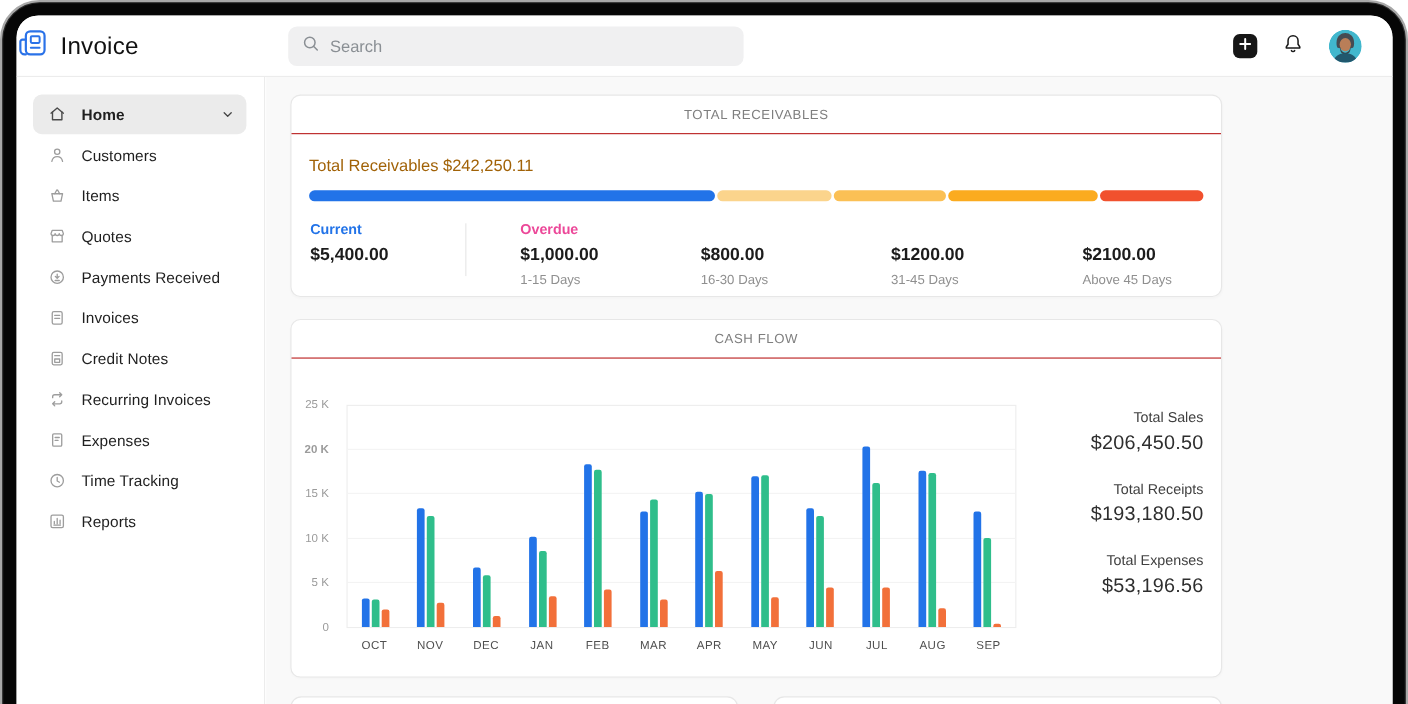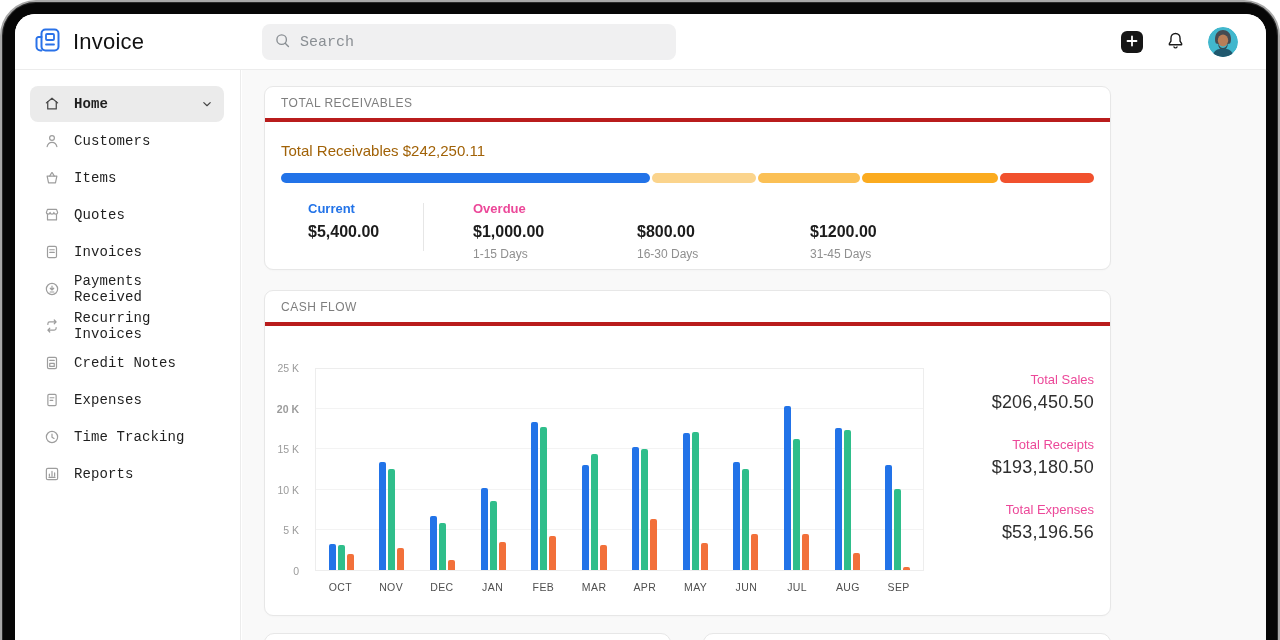--- a/index.html
+++ b/index.html
@@ -8,52 +8,52 @@
 
   .device { position:absolute; left:0; top:0; width:1280px; height:720px;
             background:#060606; border-radius:36px 36px 0 0;
             border:2px solid #a8a8a8; box-shadow:inset 0 0 0 1px #2a2a2a; }
   .app { position:absolute; left:13px; top:12px; right:12px; bottom:-20px;
          background:#ffffff; border-radius:20px 20px 0 0; overflow:hidden; }
 
   
   .topbar { position:absolute; left:0; top:0; right:0; height:56px; background:#fff;
             border-bottom:1px solid #ececec; display:flex; align-items:center; z-index:5; }
-  .brand { display:flex; align-items:center; gap:10px; padding-left:18px; width:228px; }
+  .brand { display:flex; align-items:center; gap:10px; width:228px; }
   .brand-title { font-size:22px; font-weight:500; color:#111; letter-spacing:.2px; }
   .searchbox { position:absolute; left:247px; top:10px; width:414px; height:36px;
                background:#f0f0f1; border-radius:8px; display:flex; align-items:center;
                gap:9px; padding:0 12px; }
   .searchbox input { border:none; outline:none; background:transparent; font-size:15px;
-                     color:#333; width:100%; font-family:Liberation Mono, monospace; }
+                     color:#333; width:100%; font-family:Liberation Sans, sans-serif; }
   .searchbox input::placeholder { color:#8a8f94; }
   .top-actions { position:absolute; right:28px; top:0; height:56px; display:flex;
                  align-items:center; gap:22px; }
   .add-btn { width:22px; height:22px; background:#161616; border-radius:6px; display:flex;
              align-items:center; justify-content:center; cursor:pointer; }
   .bell-btn { display:flex; align-items:center; cursor:pointer; }
   .avatar { width:30px; height:30px; border-radius:50%; overflow:hidden; cursor:pointer; }
 
   
   .sidebar { position:absolute; left:0; top:56px; width:226px; bottom:0; background:#fff;
              border-right:1px solid #ececec; padding-top:16px; }
   .side-item { display:flex; align-items:center; gap:13px; height:36px; margin:0 16px 1px 15px;
-               padding:0 10px 0 13px; border-radius:8px; cursor:pointer;font-family:Liberation Mono, monospace; }
+               padding:0 10px 0 13px; border-radius:8px; cursor:pointer; }
   .side-item .s-label { font-size:14px; color:#1f1f1f; letter-spacing:.1px; }
   .side-item.active { background:#ebebeb; }
   .side-item.active .s-label { font-weight:700; }
   .s-icon { display:flex; align-items:center; }
   .chev { margin-left:auto; display:flex; align-items:center; }
 
   
   .main { position:absolute; left:227px; top:56px; right:0; bottom:0; background:#f9f9f9; }
   .card { position:absolute; background:#fff; border:1px solid #e7e7e7; border-radius:9px;
           box-shadow:0 1px 2px rgba(0,0,0,.02); }
   .card-head { height:35px; display:flex; align-items:center; padding:0 16px;
-               border-bottom:4px solid #b91c1c; }
+               border-bottom:1px solid #b91c1c;justify-content:center; }
   .card-title { font-size:12px; color:#7e7e7e; letter-spacing:.5px; }
 
   
   #recv-card { left:22px; top:16px; width:847px; height:184px; }
   .recv-body { padding:20px 16px 0; }
   .recv-summary { font-size:15px; color:#a16207; }
   .progress { display:flex; gap:2px; height:10px; margin-top:14px; }
   .progress .seg { border-radius:5px; height:10px; }
   .recv-cols { position:relative; height:64px; margin-top:18px; }
   .rcol { position:absolute; top:0; }
@@ -72,21 +72,21 @@
   .bar-group { flex:1; display:flex; align-items:flex-end; justify-content:center; gap:2px; }
   .bar { width:7px; border-radius:2px 2px 0 0; }
   .ylabels { position:absolute; left:0; top:42px; width:42px; height:203px; }
   .ylabels span { position:absolute; right:8px; font-size:10.5px; color:#9b9b9b;
                   transform:translateY(50%); }
   .months { position:absolute; left:50px; top:255px; width:609px; display:flex; }
   .months span { flex:1; text-align:center; font-size:10.5px; color:#4f4f4f;
                  letter-spacing:.4px; }
   .cf-totals { position:absolute; right:16px; top:46px; width:170px; text-align:right; }
   .cf-block { margin-bottom:24px; }
-  .cf-lab { font-size:13px; color:#ec4899; }
+  .cf-lab { font-size:13px; color:#404040; }
   .cf-val { font-size:18px; color:#2e2e2e; margin-top:5px; letter-spacing:.2px; }
 
   
   #bottom-left { left:22px; top:563px; width:407px; height:60px; border-radius:10px 10px 0 0; }
   #bottom-right { left:461px; top:563px; width:408px; height:60px; border-radius:10px 10px 0 0; }
 </style>
 </head>
 <body>
 
 <div class="device">
@@ -194,60 +194,60 @@
                 <path d="M6 11.5v7h12v-7"></path>
               </g>
             </svg>
           </span>
           <span class="s-label">Quotes</span>
         </div>
         <div class="side-item">
           <span class="s-icon">
             <svg width="18" height="18" viewBox="0 0 24 24">
               <g fill="none" stroke="#9d9d9d" stroke-width="1.6" stroke-linecap="round" stroke-linejoin="round">
+                <circle cx="12" cy="12" r="7.5"></circle>
+                <path d="M12 8.2v5M9.7 11l2.3 2.3L14.3 11M9.5 16h5"></path>
+              </g>
+            </svg>
+          </span>
+          <span class="s-label">Payments Received</span>
+        </div>
+        <div class="side-item">
+          <span class="s-icon">
+            <svg width="18" height="18" viewBox="0 0 24 24">
+              <g fill="none" stroke="#9d9d9d" stroke-width="1.6" stroke-linecap="round" stroke-linejoin="round">
                 <rect x="6" y="4.5" width="12" height="15" rx="2"></rect>
                 <path d="M9 9h6M9 12.5h6"></path>
               </g>
             </svg>
           </span>
           <span class="s-label">Invoices</span>
-        </div>
-        <div class="side-item">
-          <span class="s-icon">
-            <svg width="18" height="18" viewBox="0 0 24 24">
-              <g fill="none" stroke="#9d9d9d" stroke-width="1.6" stroke-linecap="round" stroke-linejoin="round">
-                <circle cx="12" cy="12" r="7.5"></circle>
-                <path d="M12 8.2v5M9.7 11l2.3 2.3L14.3 11M9.5 16h5"></path>
-              </g>
-            </svg>
-          </span>
-          <span class="s-label">Payments Received</span>
-        </div>
-        <div class="side-item">
-          <span class="s-icon">
-            <svg width="18" height="18" viewBox="0 0 24 24">
-              <g fill="none" stroke="#9d9d9d" stroke-width="1.6" stroke-linecap="round" stroke-linejoin="round">
-                <path d="M6.5 10V9a2.5 2.5 0 0 1 2.5-2.5h8.5M15 4l2.5 2.5L15 9"></path>
-                <path d="M17.5 14v1a2.5 2.5 0 0 1-2.5 2.5H6.5M9 20l-2.5-2.5L9 15"></path>
-              </g>
-            </svg>
-          </span>
-          <span class="s-label">Recurring Invoices</span>
         </div>
         <div class="side-item">
           <span class="s-icon">
             <svg width="18" height="18" viewBox="0 0 24 24">
               <g fill="none" stroke="#9d9d9d" stroke-width="1.6" stroke-linecap="round" stroke-linejoin="round">
                 <rect x="6" y="4.5" width="12" height="15" rx="1.8"></rect>
                 <path d="M9 8.5h6"></path>
                 <rect x="9" y="12.5" width="6" height="4"></rect>
               </g>
             </svg>
           </span>
           <span class="s-label">Credit Notes</span>
+        </div>
+        <div class="side-item">
+          <span class="s-icon">
+            <svg width="18" height="18" viewBox="0 0 24 24">
+              <g fill="none" stroke="#9d9d9d" stroke-width="1.6" stroke-linecap="round" stroke-linejoin="round">
+                <path d="M6.5 10V9a2.5 2.5 0 0 1 2.5-2.5h8.5M15 4l2.5 2.5L15 9"></path>
+                <path d="M17.5 14v1a2.5 2.5 0 0 1-2.5 2.5H6.5M9 20l-2.5-2.5L9 15"></path>
+              </g>
+            </svg>
+          </span>
+          <span class="s-label">Recurring Invoices</span>
         </div>
         <div class="side-item">
           <span class="s-icon">
             <svg width="18" height="18" viewBox="0 0 24 24">
               <g fill="none" stroke="#9d9d9d" stroke-width="1.6" stroke-linecap="round" stroke-linejoin="round">
                 <rect x="6.5" y="4.5" width="11" height="15" rx="1.5"></rect>
                 <path d="M9.5 9h5M9.5 12.5h3.5"></path>
               </g>
             </svg>
           </span>
@@ -287,39 +287,44 @@
         <div class="recv-body">
           <div class="recv-summary">Total Receivables $242,250.11</div>
           <div class="progress" id="recv-progress">
               <div class="seg" style="width: 45.8%; background: rgb(34, 115, 232);"></div>
               <div class="seg" style="width: 12.9%; background: rgb(251, 212, 140);"></div>
               <div class="seg" style="width: 12.7%; background: rgb(251, 192, 85);"></div>
               <div class="seg" style="width: 16.9%; background: rgb(251, 171, 31);"></div>
               <div class="seg" style="width: 11.7%; background: rgb(241, 81, 46);"></div>
             </div>
           <div class="recv-cols">
-            <div class="rcol" style="left:27px">
+            <div class="rcol" style="left:1px">
               <div class="rlab" style="color:#2273e8">Current</div>
               <div class="ramt">$5,400.00</div>
             </div>
             <div class="vdiv" style="left:142px"></div>
             <div class="rcol" style="left:192px">
               <div class="rlab" style="color:#ec4899">Overdue</div>
               <div class="ramt">$1,000.00</div>
               <div class="rdays">1-15 Days</div>
             </div>
             <div class="rcol" style="left:356px">
               <div class="rlab"></div>
               <div class="ramt">$800.00</div>
               <div class="rdays">16-30 Days</div>
             </div>
             <div class="rcol" style="left:529px">
               <div class="rlab"></div>
               <div class="ramt">$1200.00</div>
               <div class="rdays">31-45 Days</div>
+            </div>
+            <div class="rcol" style="left:703px">
+              <div class="rlab"></div>
+              <div class="ramt">$2100.00</div>
+              <div class="rdays">Above 45 Days</div>
             </div>
           </div>
         </div>
       </div>
 
       <div class="card" id="cash-card">
         <div class="card-head">
           <span class="card-title">CASH FLOW</span>
         </div>
         <div class="cash-body">

